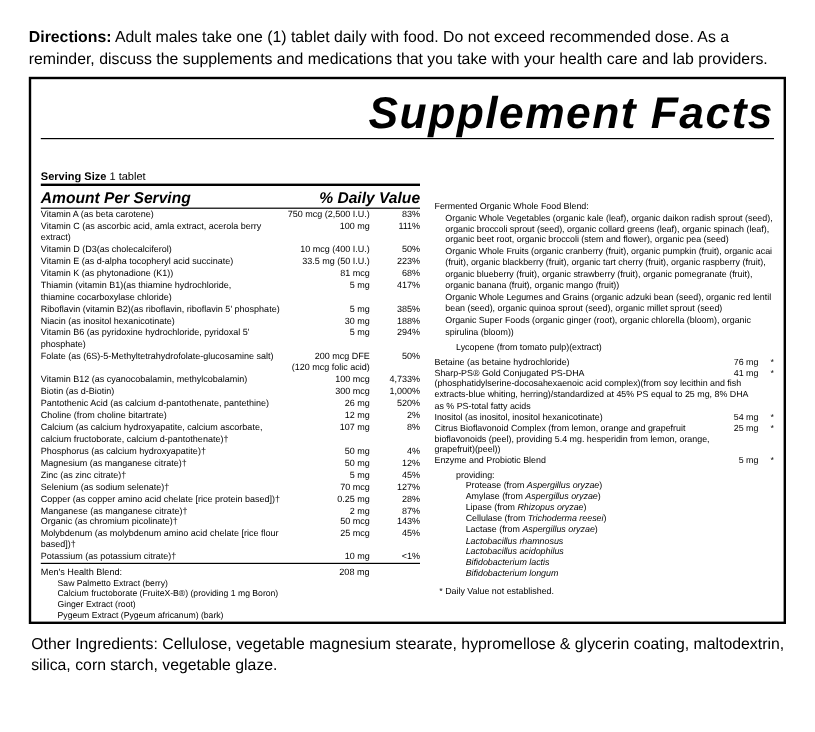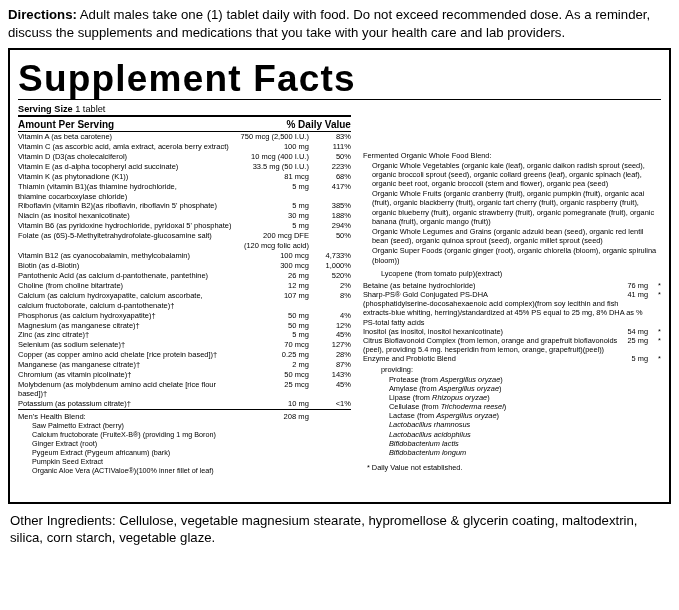--- a/index.html
+++ b/index.html
@@ -7,76 +7,79 @@
     margin: 0; padding: 0;
     width: 679px; height: 610px;
     background: #ffffff;
     font-family: "Liberation Sans", sans-serif;
     color: #000000;
   }
   .page {
     position: relative;
     width: 679px;
     height: 445px;
-    padding: 0;
+    padding: 16px;
   }
 
   
   .directions {
     padding: 6px 8px 0 8px;
     font-size: 13.2px;
     line-height: 1.35;
   }
   .directions b { font-weight: bold; }
 
   
   .panel {
     margin: 6px 8px 0 8px;
     border: 2px solid #000;
     height: 456px;
     padding: 6px 8px 4px 8px;
     position: relative;
     overflow: hidden;
   }
   .sf-title {
-    text-align: left;
+    text-align: right;
     font-size: 37px;
     letter-spacing: 1.2px;
     font-weight: bold;
     line-height: 1;
     margin: 4px 0 2px 0;
     font-family: "Liberation Sans", sans-serif;
+    font-style: italic;
   }
   .title-rule {
     border-bottom: 1px solid #000;
     margin: 2px 0 3px 0;
   }
 
   .cols {
     display: flex;
     align-items: flex-start;
   }
   .col-left { width: 340px; padding-right: 6px; }
   .col-right { width: 305px; padding-left: 6px; margin-top: 48px; }
 
   
   .serving {
     font-size: 9.2px;
     padding: 1px 0 1px 0;
+    margin-top: 22px;
   }
   .serving .lbl { font-weight: bold; }
   .rule-thin { border-top: 1px solid #000; }
   .rule-med { border-top: 2px solid #000; }
 
   .amt-head {
     display: flex;
     justify-content: space-between;
-    font-size: 10px;
+    font-size: 13px;
     font-weight: bold;
     padding: 2px 0 1px 0;
+    font-style: italic;
   }
 
   table.nutri {
     width: 100%;
     border-collapse: collapse;
     font-size: 7.5px;
     line-height: 1.22;
   }
   table.nutri td {
     vertical-align: top;
@@ -270,21 +273,21 @@
                 <td class="name">Copper (as copper amino acid chelate [rice protein based])†</td>
                 <td class="amt">0.25 mg</td>
                 <td class="dv">28%</td>
               </tr>
               <tr>
                 <td class="name">Manganese (as manganese citrate)†</td>
                 <td class="amt">2 mg</td>
                 <td class="dv">87%</td>
               </tr>
               <tr>
-                <td class="name">Chromium (as vitamin picolinate)†</td>
+                <td class="name">Organic (as chromium picolinate)†</td>
                 <td class="amt">50 mcg</td>
                 <td class="dv">143%</td>
               </tr>
               <tr>
                 <td class="name">Molybdenum (as molybdenum amino acid chelate [rice flour based])†</td>
                 <td class="amt">25 mcg</td>
                 <td class="dv">45%</td>
               </tr>
               <tr>
                 <td class="name">Potassium (as potassium citrate)†</td>

